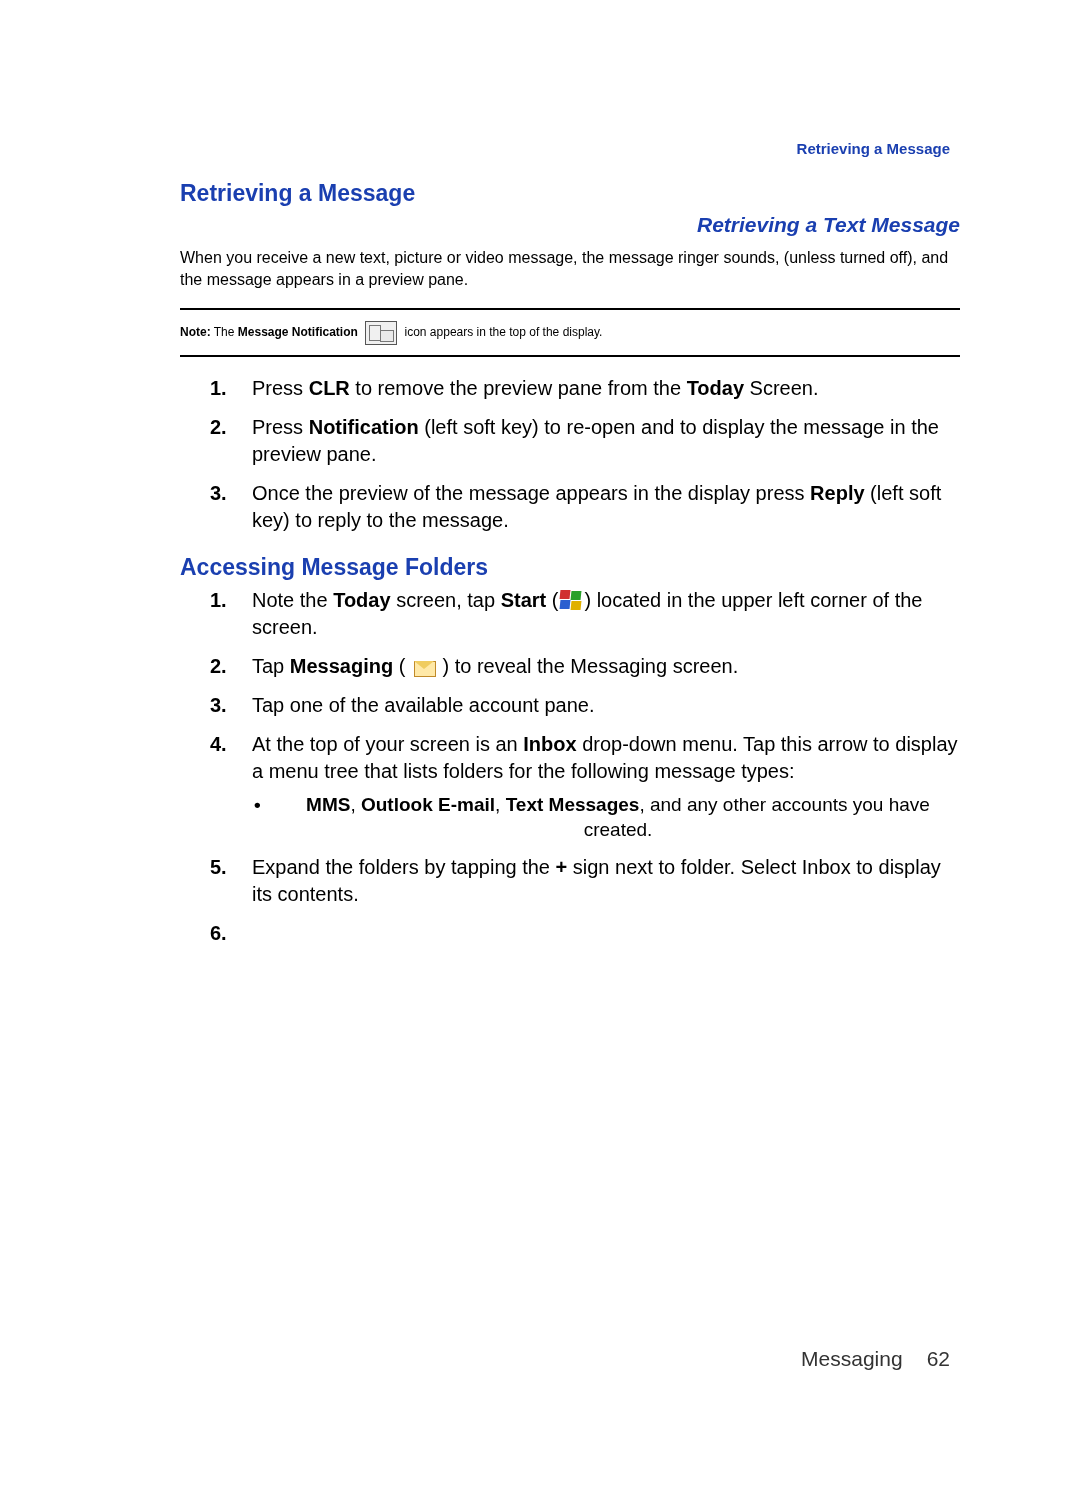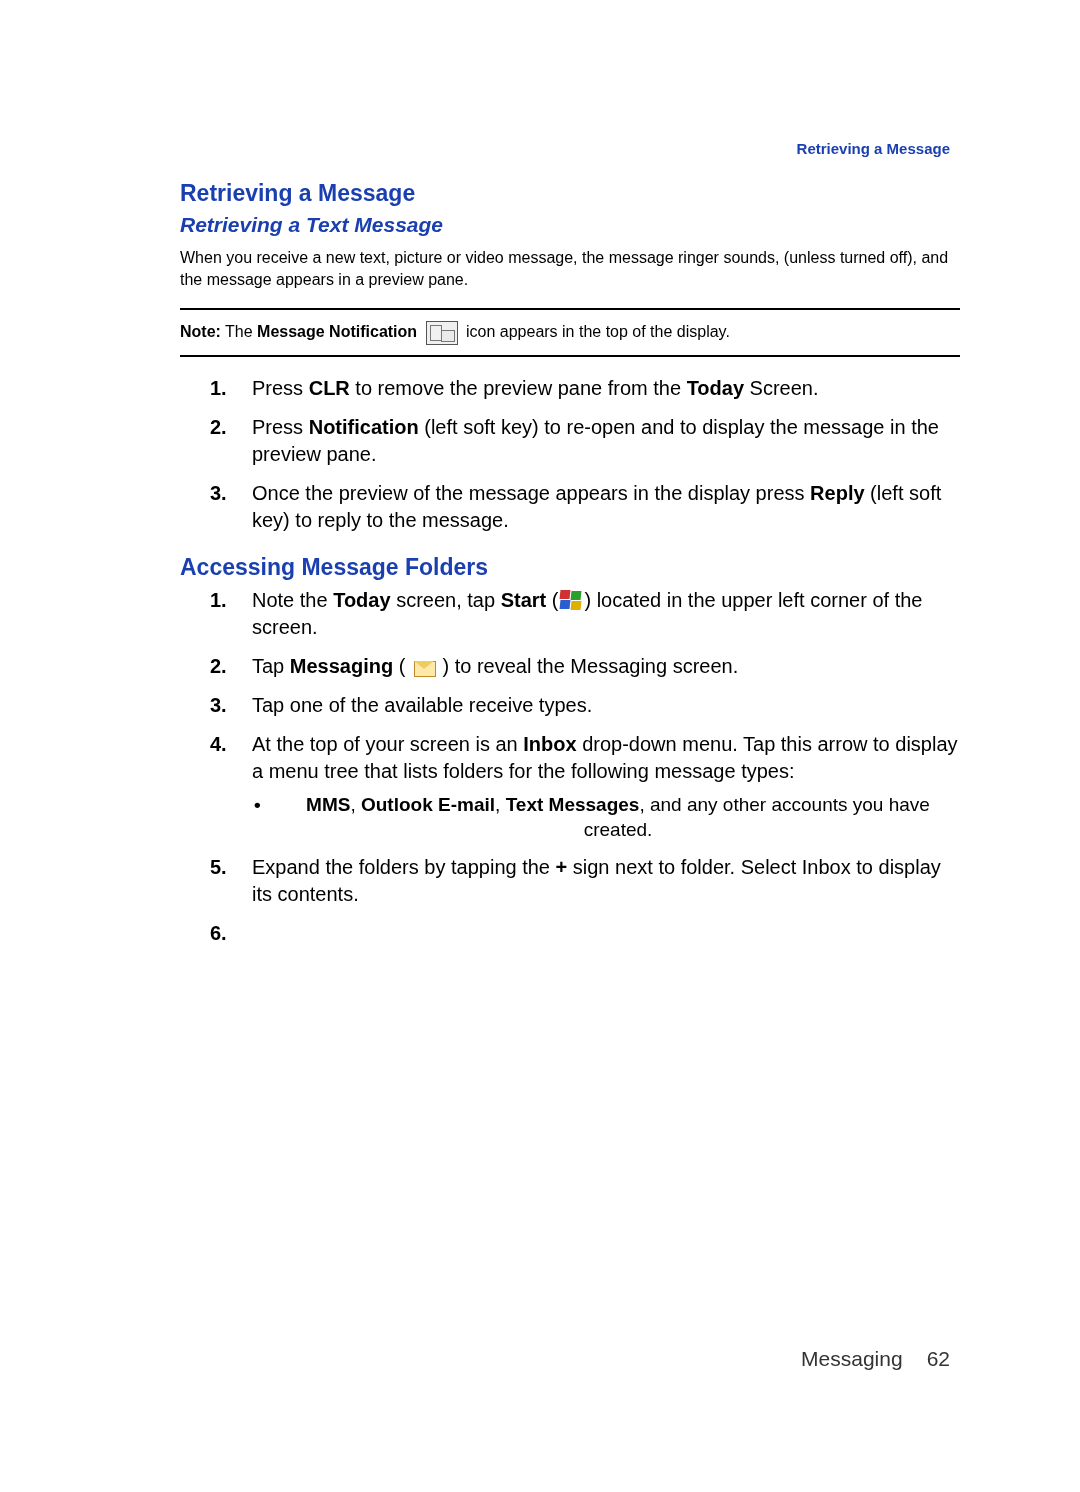--- a/index.html
+++ b/index.html
@@ -33,32 +33,33 @@
     color: #1a3fb0;
     margin: 0 0 6px 0;
   }
   .h2-blue-italic {
     font-family: Arial, Helvetica, sans-serif;
     font-weight: 700;
     font-style: italic;
     font-size: 21px;
     color: #1a3fb0;
     margin: 0 0 10px 0;
+    text-align: right;
   }
   .body-text {
     font-size: 16px;
     line-height: 1.35;
     margin: 0 0 18px 0;
   }
   .note-block {
     border-top: 2px solid #000;
     border-bottom: 2px solid #000;
     padding: 10px 0 10px 0;
     margin: 0 0 18px 0;
-    font-size: 16px;
+    font-size: 12px;
     line-height: 24px;
   }
   .note-block .lbl { font-weight: 700; }
   .note-block .bold { font-weight: 700; }
   .icon-box {
     display: inline-block;
     width: 30px;
     height: 22px;
     border: 1px solid #555;
     vertical-align: middle;
@@ -213,21 +214,21 @@
     <li>
       <span class="num">1.</span>
       <span>Note the </span><span class="b">Today</span><span> screen, tap </span><span class="b">Start</span><span> (</span><span class="start-icon"><span class="flag1"></span><span class="flag2"></span><span class="flag3"></span><span class="flag4"></span></span><span>) located in the upper left corner of the screen.</span>
     </li>
     <li>
       <span class="num">2.</span>
       <span>Tap </span><span class="b">Messaging</span><span> ( </span><span class="msg-icon"><span class="env"></span><span class="flap"></span></span><span> ) to reveal the Messaging screen.</span>
     </li>
     <li>
       <span class="num">3.</span>
-      <span>Tap one of the available receive types.</span>
+      <span>Tap one of the available account pane.</span>
     </li>
     <li>
       <span class="num">4.</span>
       <span>At the top of your screen is an </span><span class="b">Inbox</span><span> drop-down menu. Tap this arrow to display a menu tree that lists folders for the following message types:</span>
       <ul class="sub">
         <li>
           <span class="b">MMS</span><span>, </span><span class="b">Outlook E-mail</span><span>, </span><span class="b">Text Messages</span><span>, and any other accounts you have created.</span>
         </li>
       </ul>
     </li>

